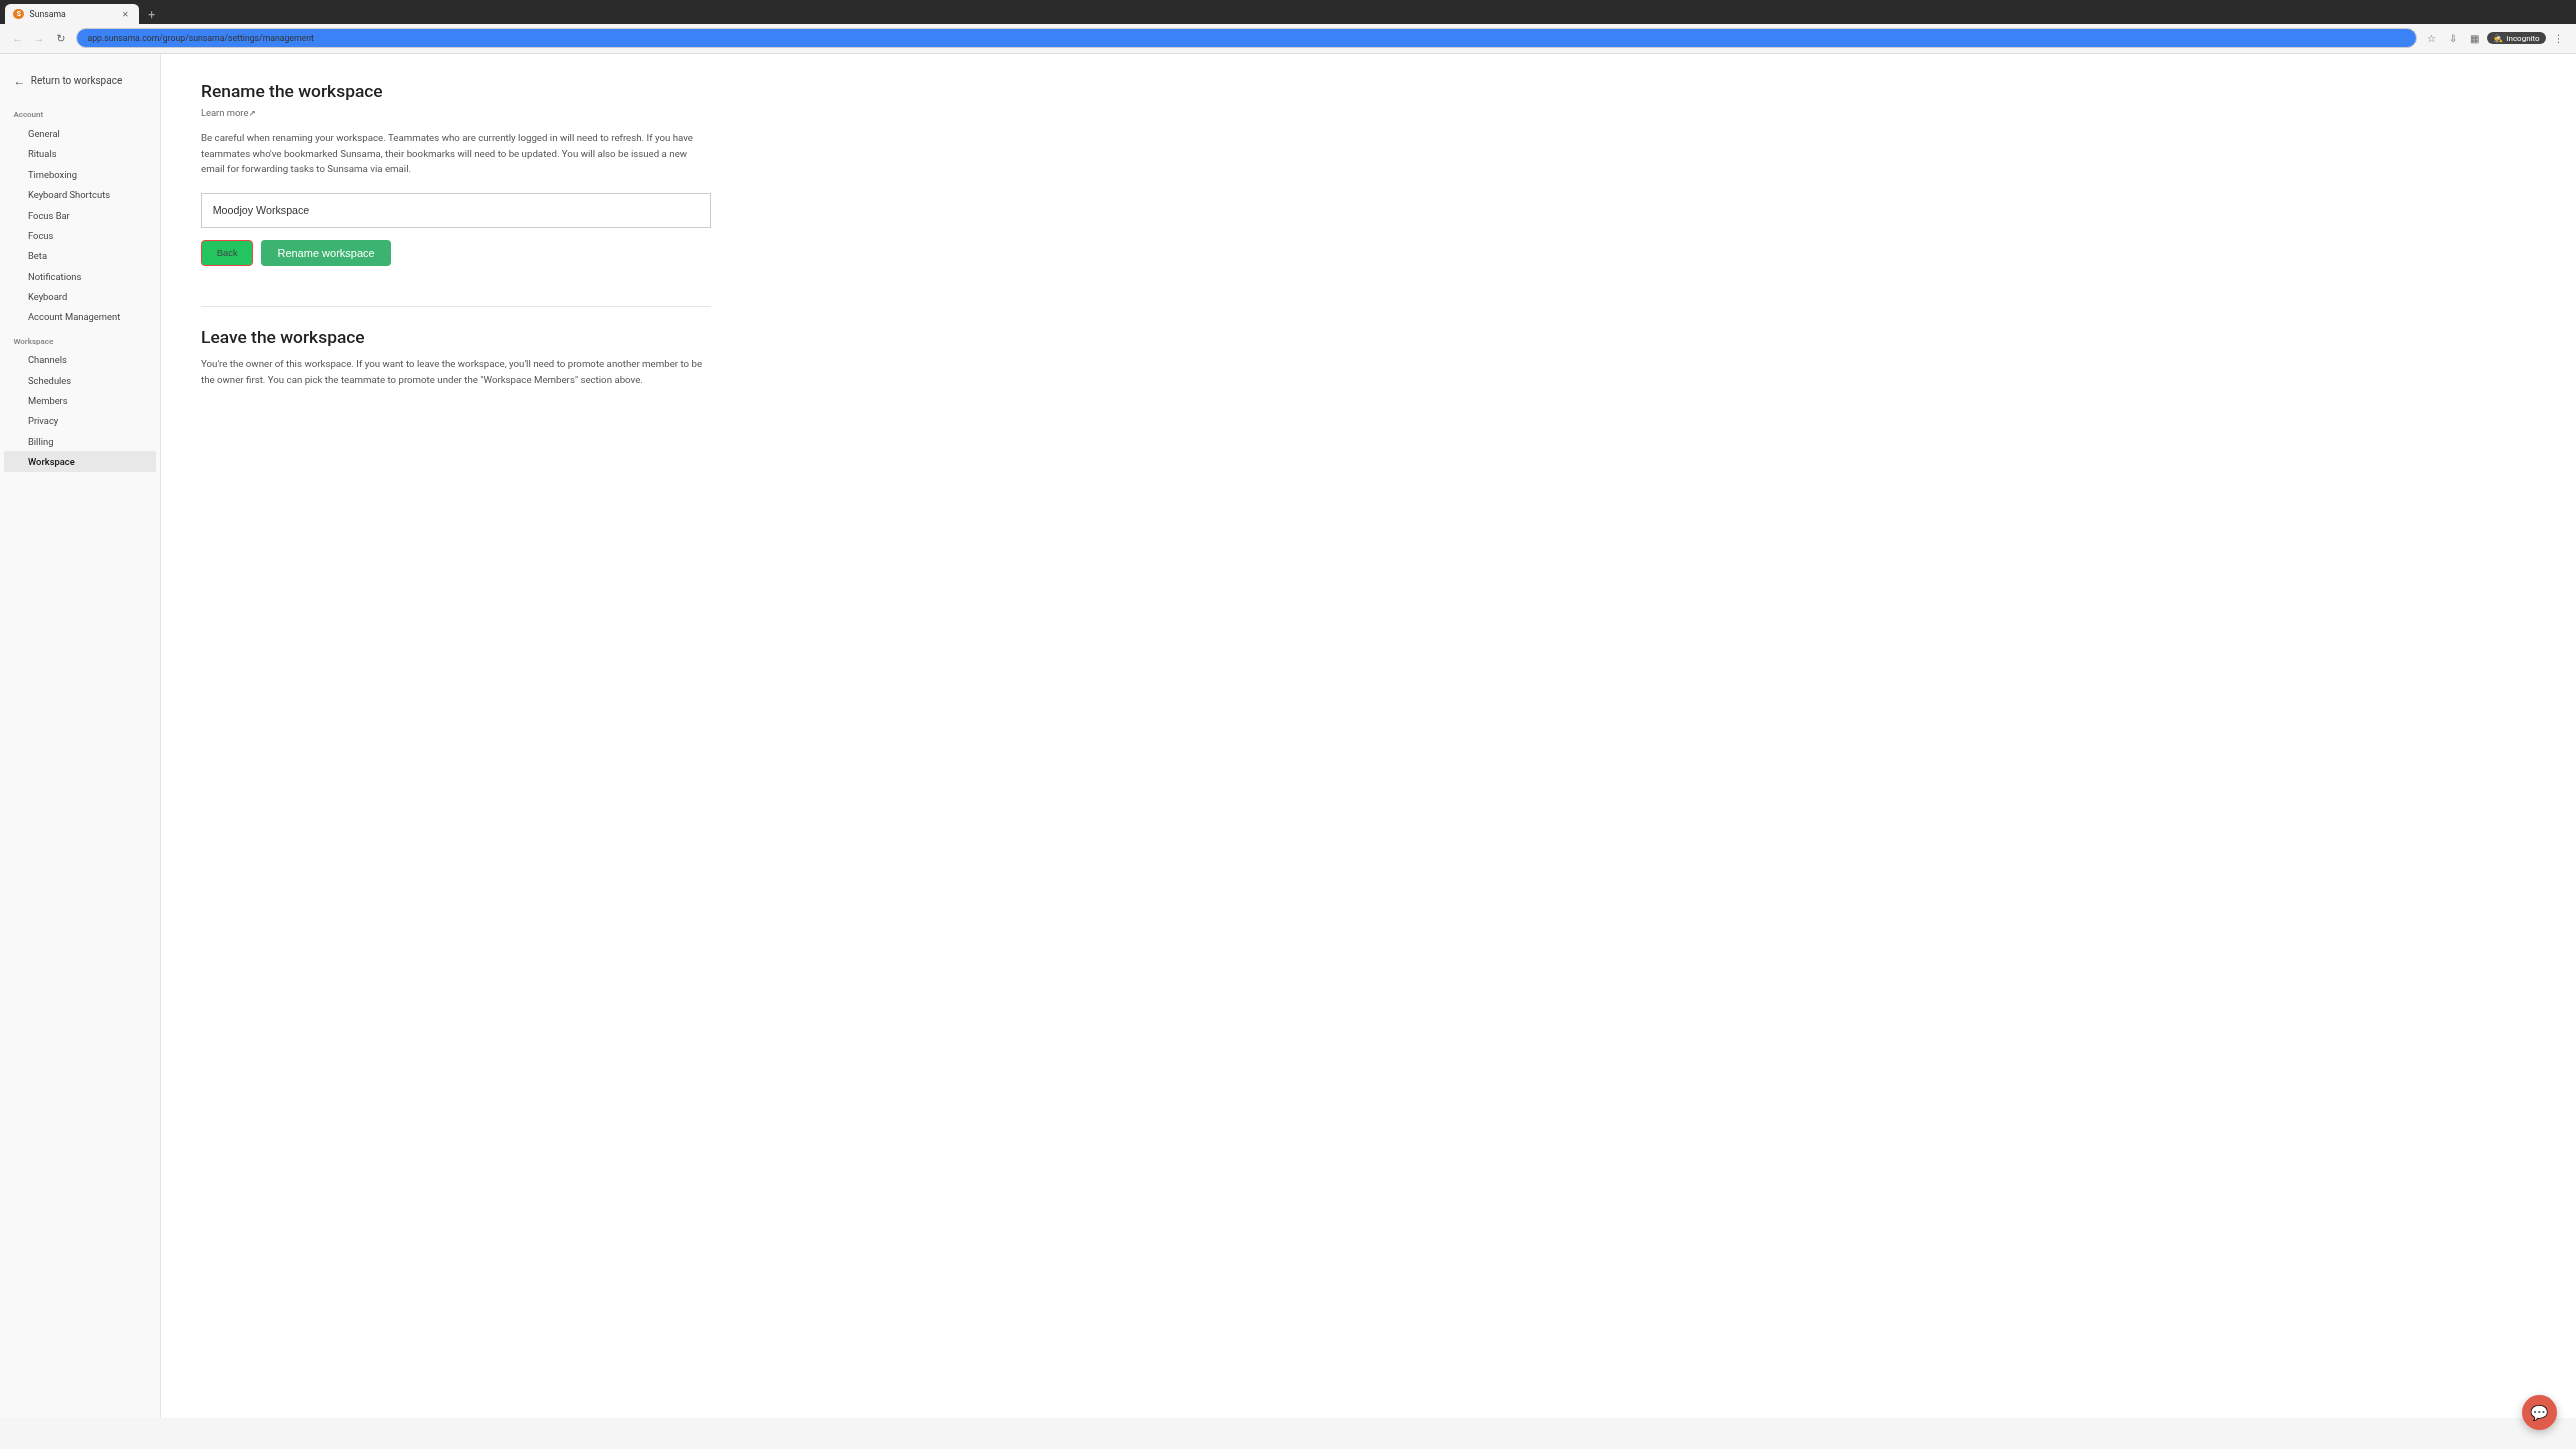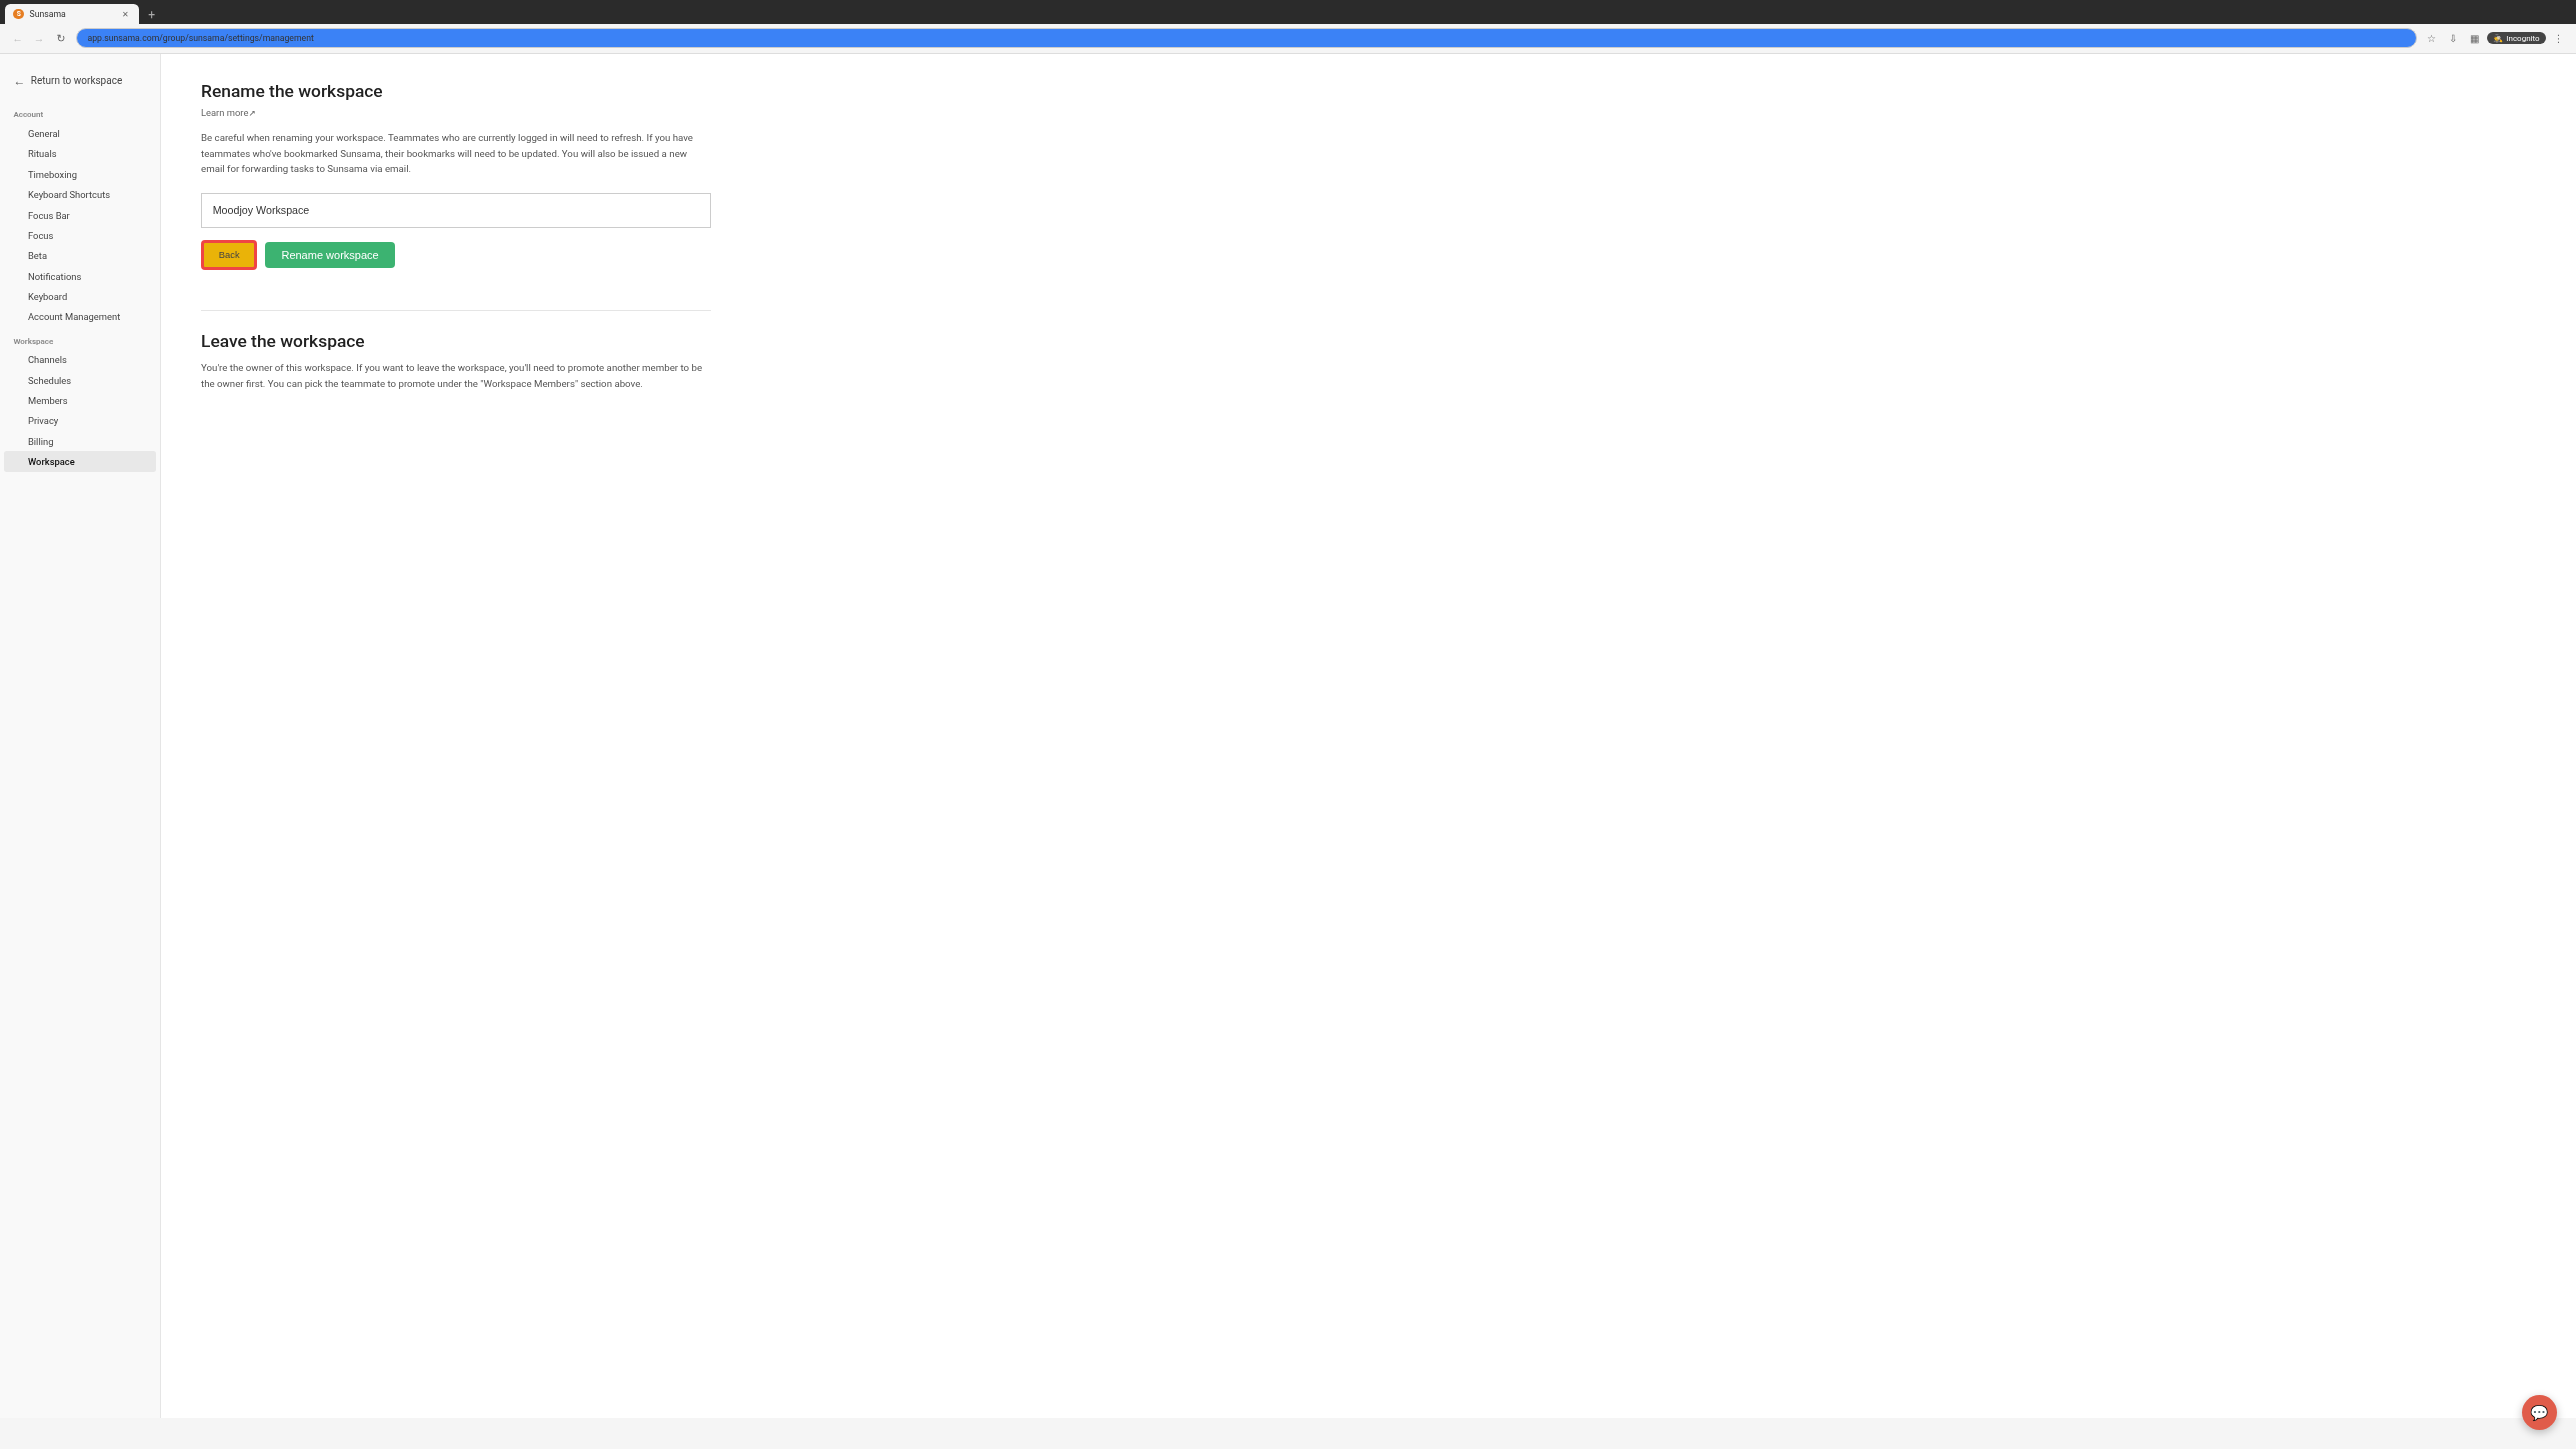--- a/index.html
+++ b/index.html
@@ -233,22 +233,22 @@
       outline: none;
       margin-bottom: 12px;
       background: white;
     }
     .action-buttons {
       display: flex;
       gap: 8px;
       align-items: center;
     }
     .btn-back {
-      background: #eab308;
-      border: 3px solid #ef4444;
+      background: #22c55e;
+      border: 1px solid #ef4444;
       border-radius: 4px;
       padding: 6.7px 14.8px;
       font-size: 9.4px;
       color: #444;
       cursor: pointer;
       font-weight: 500;
     }
     .btn-rename {
       background: #3cb371;
       border: none;

